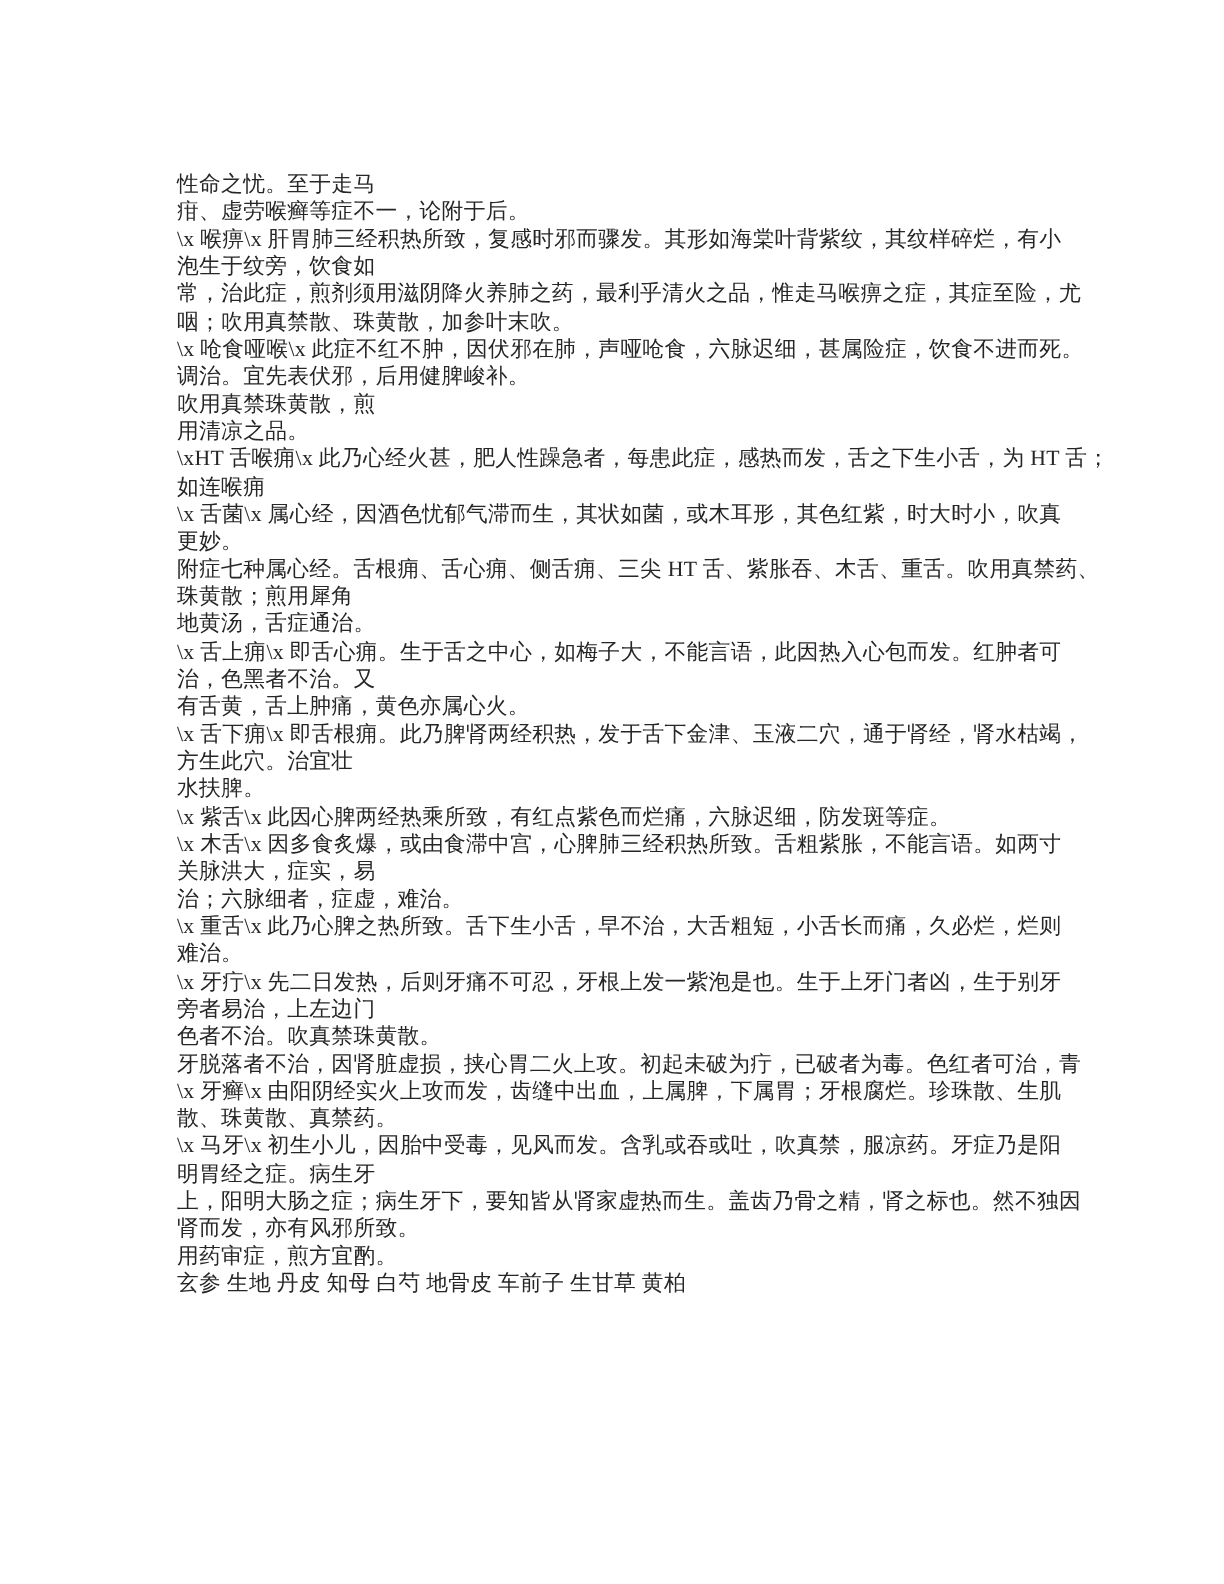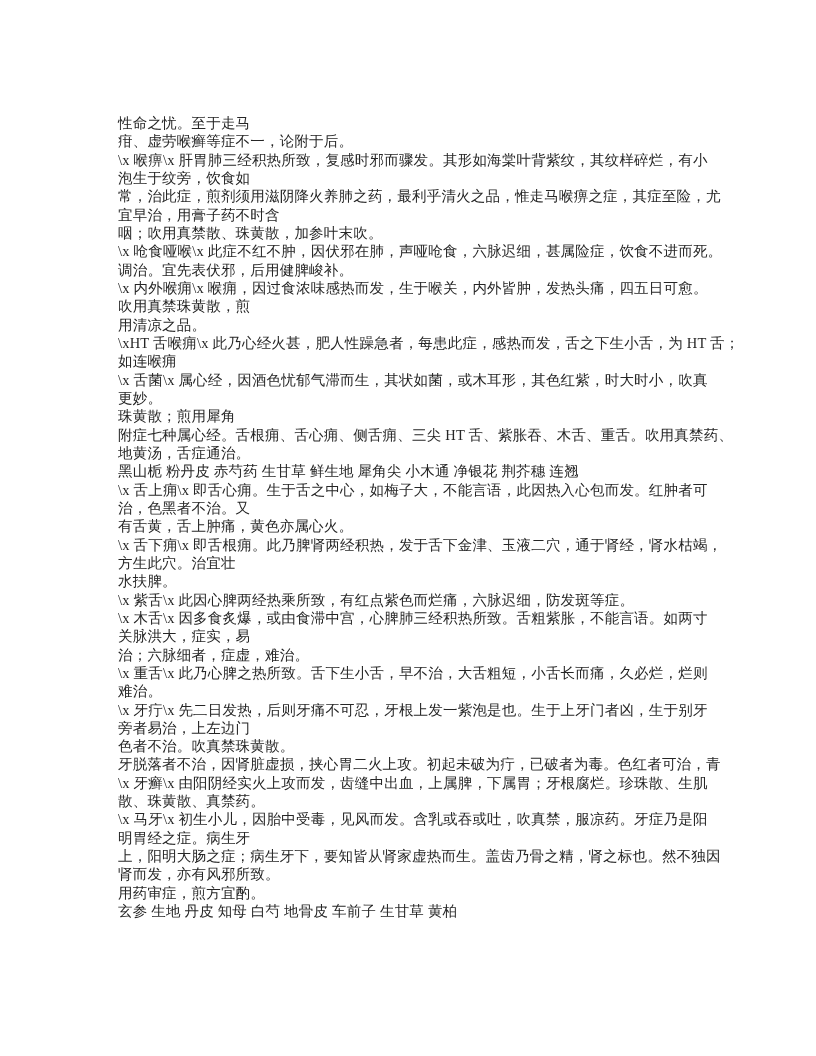--- a/index.html
+++ b/index.html
@@ -39,35 +39,32 @@
 </head>
 <body>
 
 <div class="page">
   <div class="textblock">
       <div class="line">性命之忧。至于走马</div>
       <div class="line">疳、虚劳喉癣等症不一，论附于后。</div>
       <div class="line">\x 喉痹\x 肝胃肺三经积热所致，复感时邪而骤发。其形如海棠叶背紫纹，其纹样碎烂，有小</div>
       <div class="line">泡生于纹旁，饮食如</div>
       <div class="line">常，治此症，煎剂须用滋阴降火养肺之药，最利乎清火之品，惟走马喉痹之症，其症至险，尤</div>
-      <div class="line">宜早治，用膏子药不时含</div>
       <div class="line">咽；吹用真禁散、珠黄散，加参叶末吹。</div>
       <div class="line">\x 呛食哑喉\x 此症不红不肿，因伏邪在肺，声哑呛食，六脉迟细，甚属险症，饮食不进而死。</div>
       <div class="line">调治。宜先表伏邪，后用健脾峻补。</div>
-      <div class="line">\x 内外喉痈\x 喉痈，因过食浓味感热而发，生于喉关，内外皆肿，发热头痛，四五日可愈。</div>
       <div class="line">吹用真禁珠黄散，煎</div>
       <div class="line">用清凉之品。</div>
       <div class="line">\xHT 舌喉痈\x 此乃心经火甚，肥人性躁急者，每患此症，感热而发，舌之下生小舌，为 HT 舌；</div>
       <div class="line">如连喉痈</div>
       <div class="line">\x 舌菌\x 属心经，因酒色忧郁气滞而生，其状如菌，或木耳形，其色红紫，时大时小，吹真</div>
       <div class="line">更妙。</div>
+      <div class="line">附症七种属心经。舌根痈、舌心痈、侧舌痈、三尖 HT 舌、紫胀吞、木舌、重舌。吹用真禁药、</div>
       <div class="line">珠黄散；煎用犀角</div>
-      <div class="line">附症七种属心经。舌根痈、舌心痈、侧舌痈、三尖 HT 舌、紫胀吞、木舌、重舌。吹用真禁药、</div>
       <div class="line">地黄汤，舌症通治。</div>
-      <div class="line">黑山栀 粉丹皮 赤芍药 生甘草 鲜生地 犀角尖 小木通 净银花 荆芥穗 连翘</div>
       <div class="line">\x 舌上痈\x 即舌心痈。生于舌之中心，如梅子大，不能言语，此因热入心包而发。红肿者可</div>
       <div class="line">治，色黑者不治。又</div>
       <div class="line">有舌黄，舌上肿痛，黄色亦属心火。</div>
       <div class="line">\x 舌下痈\x 即舌根痈。此乃脾肾两经积热，发于舌下金津、玉液二穴，通于肾经，肾水枯竭，</div>
       <div class="line">方生此穴。治宜壮</div>
       <div class="line">水扶脾。</div>
       <div class="line">\x 紫舌\x 此因心脾两经热乘所致，有红点紫色而烂痛，六脉迟细，防发斑等症。</div>
       <div class="line">\x 木舌\x 因多食炙爆，或由食滞中宫，心脾肺三经积热所致。舌粗紫胀，不能言语。如两寸</div>
       <div class="line">关脉洪大，症实，易</div>
       <div class="line">治；六脉细者，症虚，难治。</div>

